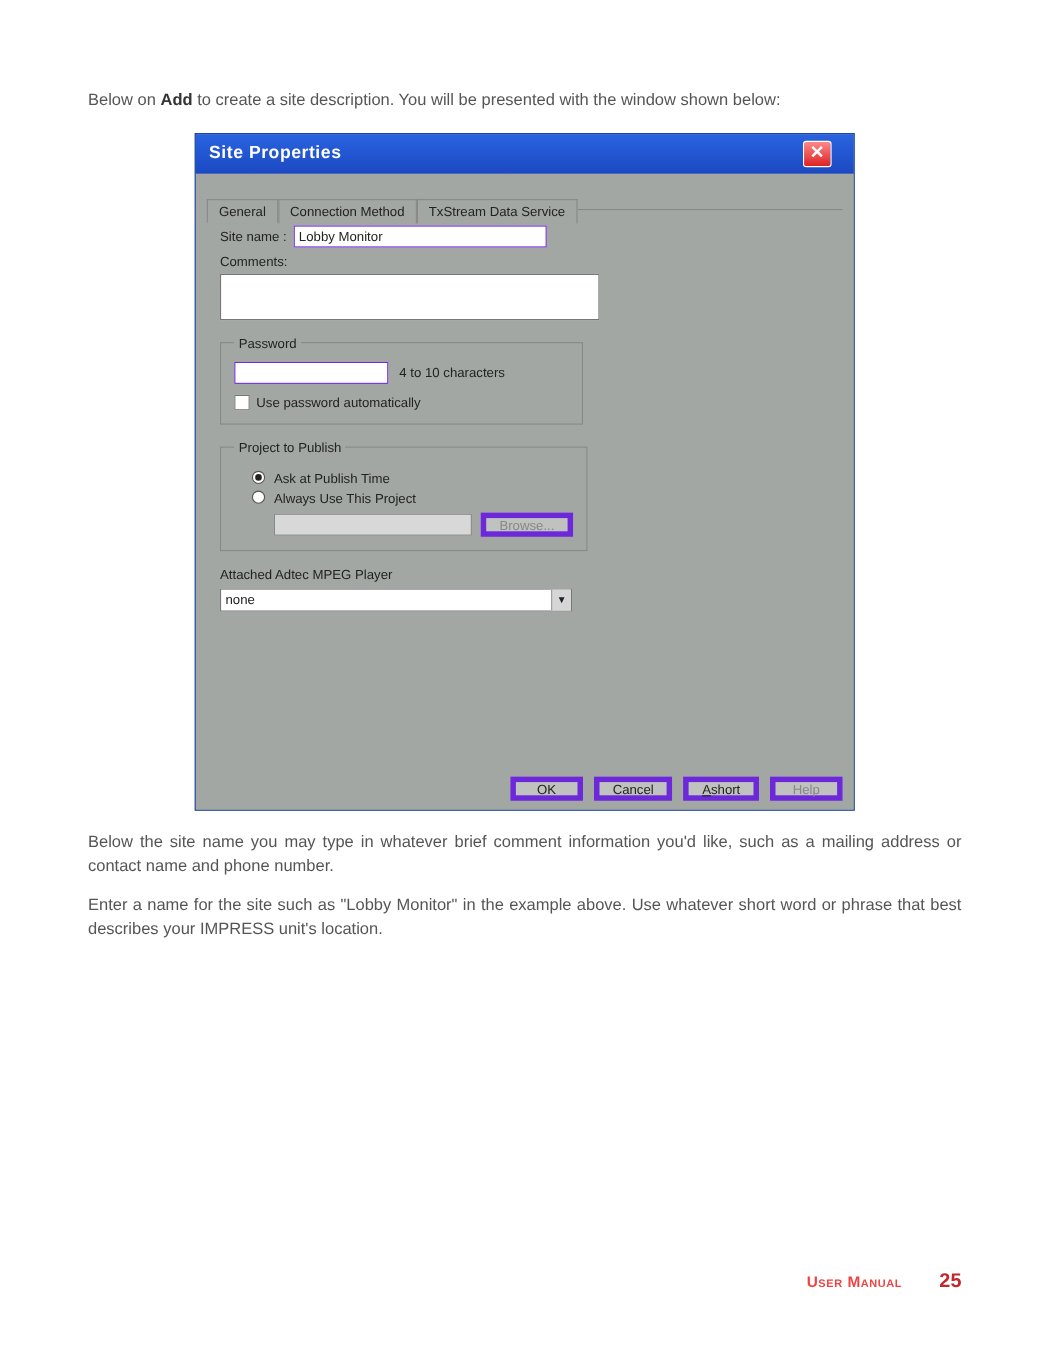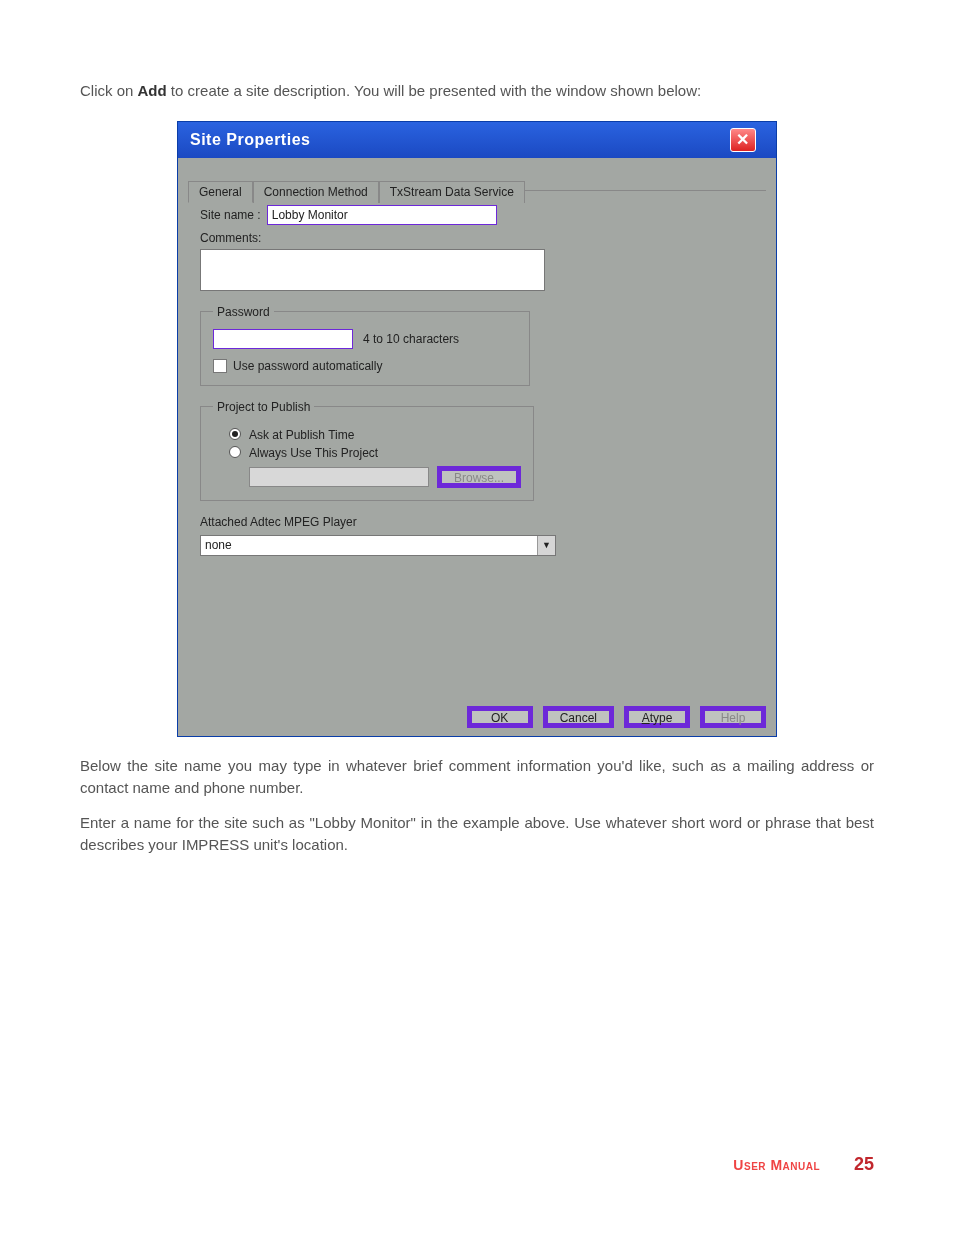--- a/index.html
+++ b/index.html
@@ -150,21 +150,21 @@
     background: #bfc2bf;
     border: 5px solid #6d28d9;
     font-size: 12px;
     color: #222;
     height: 22px;
     padding: 0 12px;
     min-width: 66px;
   }
   .btn.disabled { color: #888; }
   .dropdown {
-    width: 356px;
+    width: 320px;
     height: 21px;
     border: 1px solid #777;
     background: #fff;
     display: flex;
     align-items: center;
     justify-content: space-between;
     font-size: 12px;
     padding-left: 4px;
     color: #222;
   }
@@ -211,21 +211,21 @@
     font-size: 18px;
     margin-left: 30px;
   }
 </style>
 </head>
 <body>
 
 <div class="page">
 
   <div class="intro-text">
-    <span>Click on </span><b>Add</b><span> to create a site description. You will be presented with the window shown below:</span>
+    <span>Below on </span><b>Add</b><span> to create a site description. You will be presented with the window shown below:</span>
   </div>
 
   <div class="dialog-wrap">
     <div class="dialog">
       <div class="titlebar">
         <span>Site Properties</span>
         <div class="close-btn">
           <span>✕</span>
         </div>
       </div>
@@ -284,21 +284,21 @@
               <span class="arrow">▼</span>
             </div>
           </div>
 
           <div style="height:120px;"></div>
         </div>
       </div>
       <div class="button-row">
         <button class="btn">OK</button>
         <button class="btn">Cancel</button>
-        <button class="btn"><u>A</u><span>type</span></button>
+        <button class="btn"><u>A</u><span>short</span></button>
         <button class="btn disabled">Help</button>
       </div>
     </div>
   </div>
 
   <div class="para">Below the site name you may type in whatever brief comment information you'd like, such as a mailing address or contact name and phone number.</div>
   <div class="para">Enter a name for the site such as "Lobby Monitor" in the example above. Use whatever short word or phrase that best describes your IMPRESS unit's location.</div>
 
   <div class="footer">
     <span class="um">User Manual</span>

